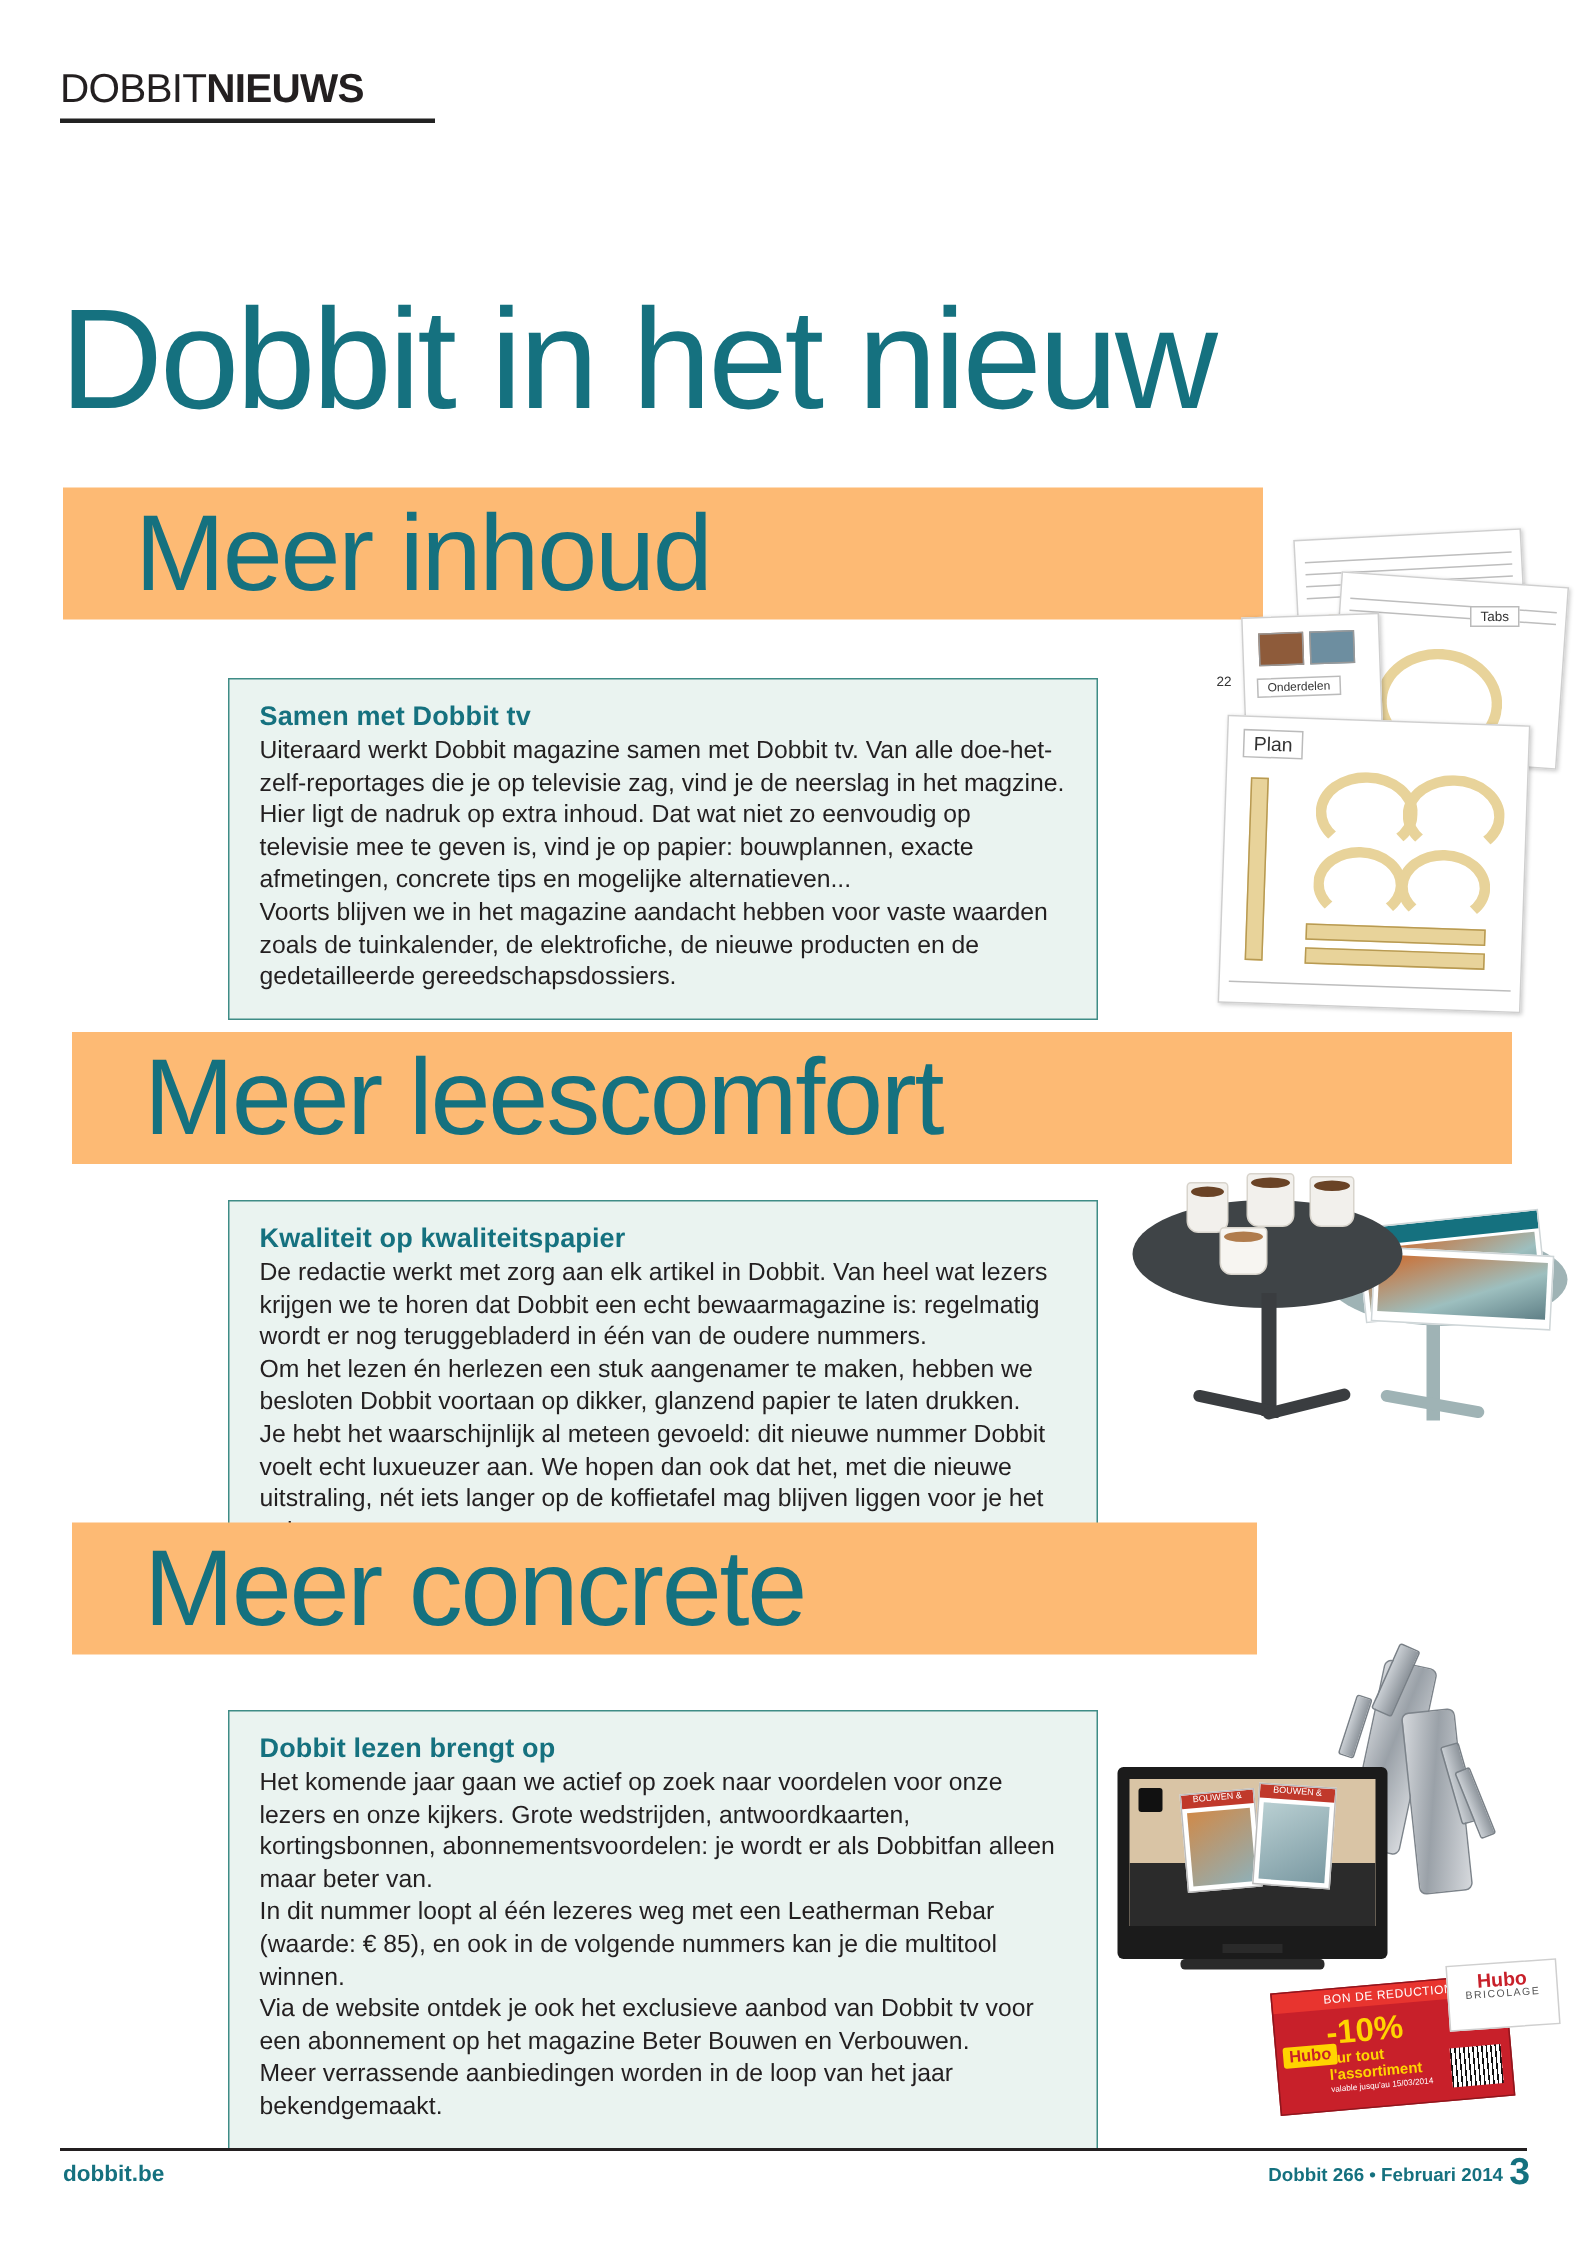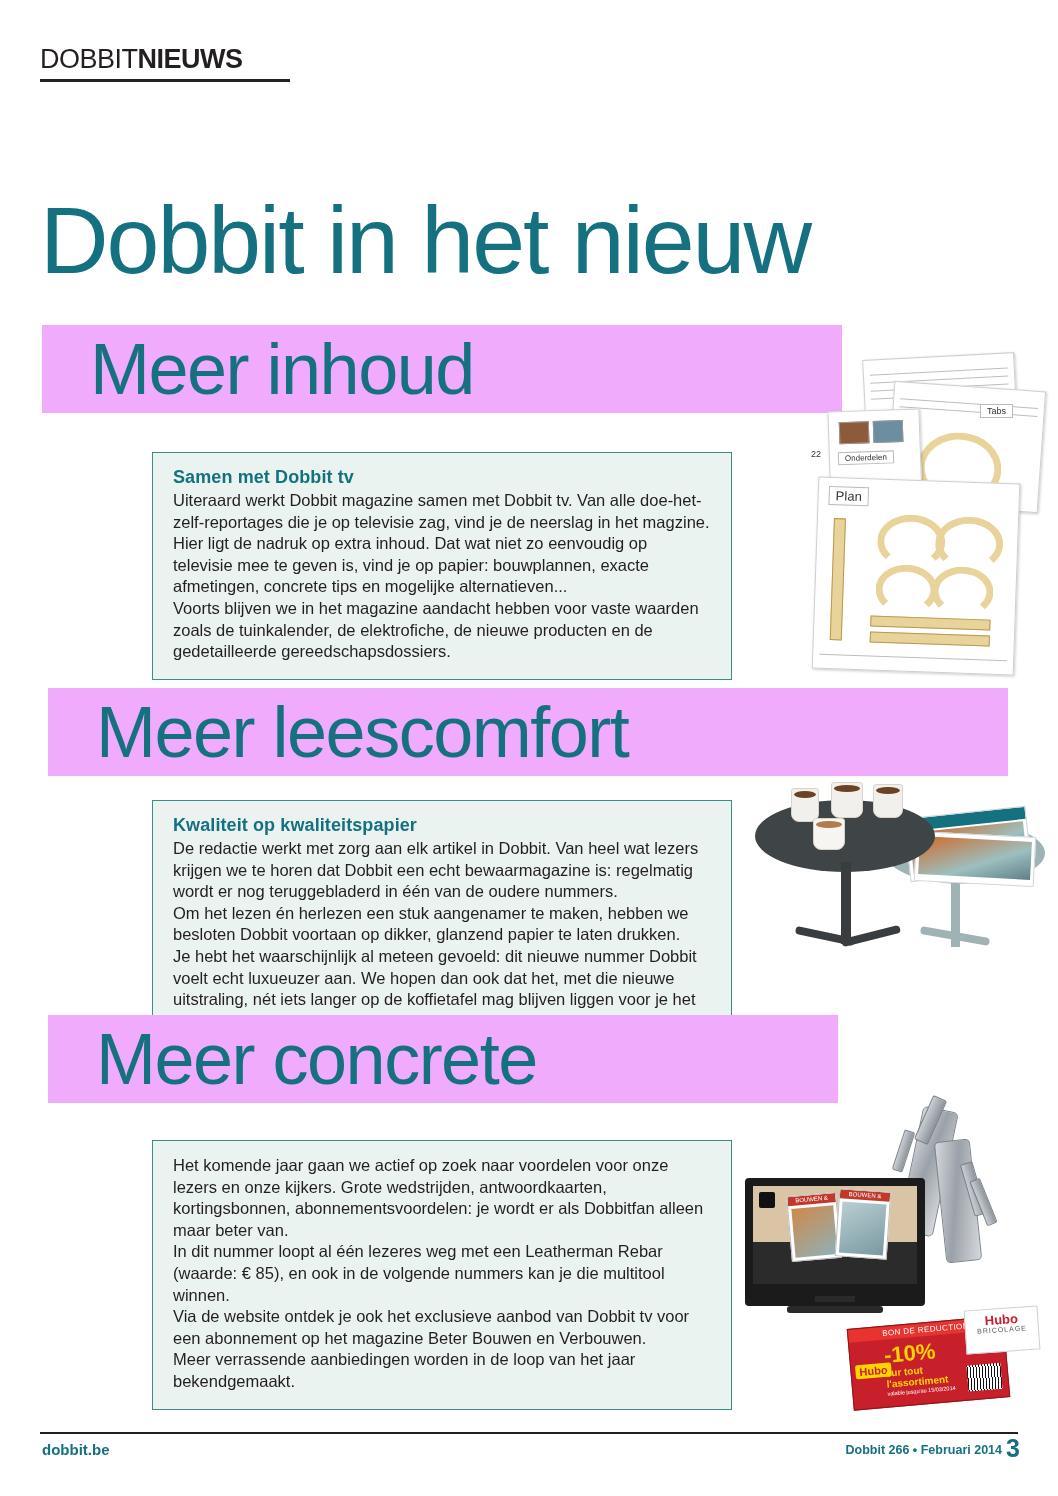--- a/index.html
+++ b/index.html
@@ -44,21 +44,21 @@
     line-height: 1.02;
     color: #15717f;
     font-weight: 400;
     letter-spacing: -2px;
     margin-top: 27px;
   }
 
   
   .banner {
     position: absolute;
-    background: #f0abfc;
+    background: #fdba74;
     height: 88px;
     display: flex;
     align-items: center;
   }
   .banner span {
     color: #15717f;
     font-size: 72px;
     line-height: 1;
     letter-spacing: -1.5px;
     padding-left: 48px;
@@ -408,20 +408,21 @@
   <div class="cup" style="left:58px; top:36px; width:30px; height:30px; background:#f7f5f1;">
     <div class="coffee" style="background:#b07c4d;"></div>
   </div>
 </div>
 
 <div class="banner" id="banner-3">
   <span>Meer concrete</span>
 </div>
 
 <div class="textbox" id="textbox-3">
+  <h3>Dobbit lezen brengt op</h3>
   <p style="white-space: pre-line;">Het komende jaar gaan we actief op zoek naar voordelen voor onze lezers en onze kijkers. Grote wedstrijden, antwoordkaarten, kortingsbonnen, abonnementsvoordelen: je wordt er als Dobbitfan alleen maar beter van.
 In dit nummer loopt al één lezeres weg met een Leatherman Rebar (waarde: € 85), en ook in de volgende nummers kan je die multitool winnen.
 Via de website ontdek je ook het exclusieve aanbod van Dobbit tv voor een abonnement op het magazine Beter Bouwen en Verbouwen.
 Meer verrassende aanbiedingen worden in de loop van het jaar bekendgemaakt.</p>
 </div>
 
 <div class="promo">
 
   <div class="tool-body" style="left:175px; top:8px; width:34px; height:125px; transform:rotate(12deg);"></div>
   <div class="tool-body" style="left:205px; top:40px; width:34px; height:120px; transform:rotate(-6deg);"></div>

